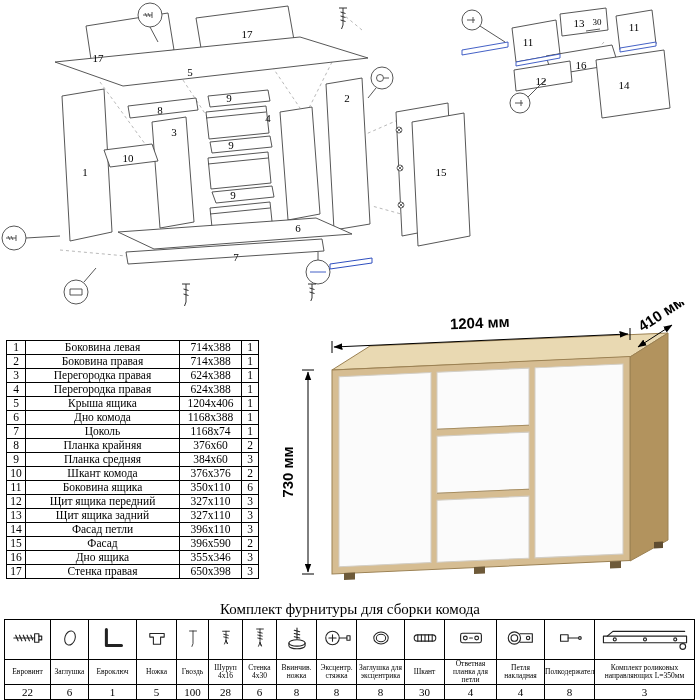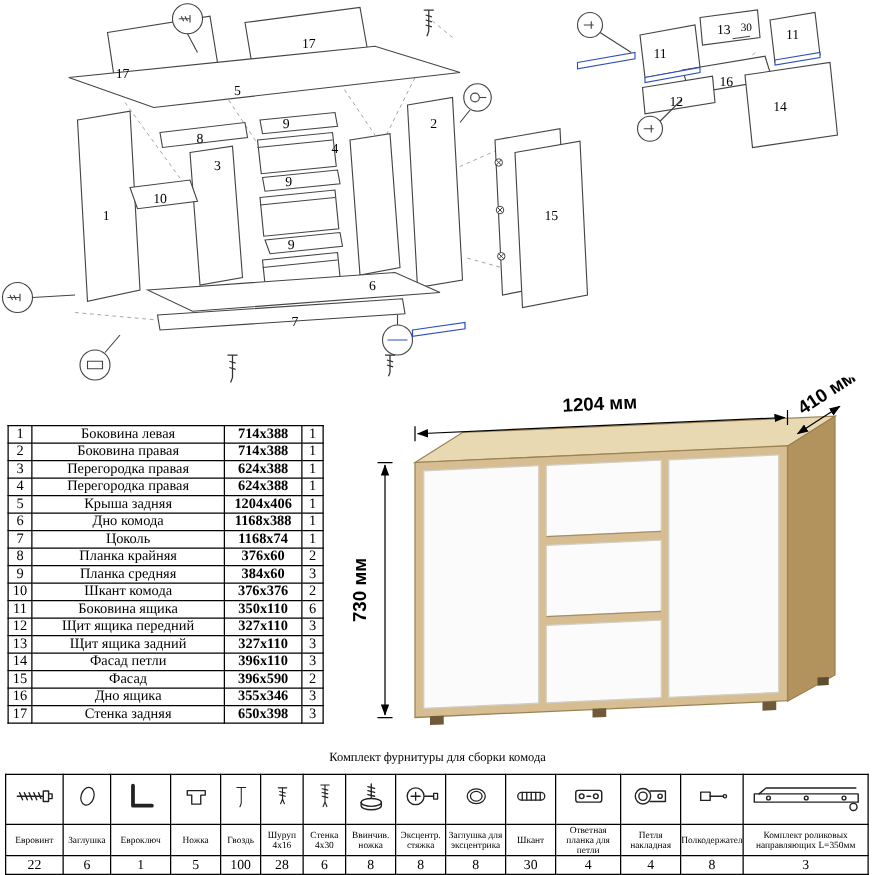--- a/index.html
+++ b/index.html
@@ -11,24 +11,24 @@
   .pn-small { font:9px "Liberation Serif", serif; fill:#000; text-anchor:middle; }
 
   #render { position:absolute; left:278px; top:302px; }
   .dim-label { font:bold 15px "Liberation Sans", sans-serif; fill:#000; text-anchor:middle; }
 
   #parts-table { position:absolute; left:6px; top:340px; border-collapse:collapse; }
   #parts-table td { border:1px solid #000; font-size:11.5px; height:14px; padding:0 2px;
                     text-align:center; line-height:1.05; white-space:nowrap; }
   .c-num  { width:19px; }
   .c-name { width:154px; }
-  .c-size { width:62px;font-weight:bold; }
+  .c-size { width:62px; }
   .c-qty  { width:17px; }
 
-  #title { position:absolute; top:601px; left:0; width:700px; text-align:center; font-size:10px; color:#000; }
+  #title { position:absolute; top:601px; left:0; width:700px; text-align:center; font-size:15px; color:#000; }
 
   #hw-table { position:absolute; left:4px; top:619px; border-collapse:collapse; table-layout:fixed; width:690px; }
   #hw-table td { border:1px solid #000; text-align:center; vertical-align:middle; overflow:hidden; padding:0; }
   .hw-icon-cell { height:40px; }
   .hw-name-cell { font-size:7.5px; line-height:1.05; height:24px; padding:1px; }
   .hw-qty-cell  { font-size:11px; height:15px;margin-left:29px; }
   .hw-ic { stroke:#222; fill:none; stroke-width:1.2; stroke-linecap:round; stroke-linejoin:round; }
 </style>
 </head>
 <body>
@@ -240,21 +240,21 @@
           <td class="c-qty">1</td>
         </tr>
     <tr>
           <td class="c-num">4</td>
           <td class="c-name">Перегородка правая</td>
           <td class="c-size">624x388</td>
           <td class="c-qty">1</td>
         </tr>
     <tr>
           <td class="c-num">5</td>
-          <td class="c-name">Крыша задняя</td>
+          <td class="c-name">Крыша ящика</td>
           <td class="c-size">1204x406</td>
           <td class="c-qty">1</td>
         </tr>
     <tr>
           <td class="c-num">6</td>
           <td class="c-name">Дно комода</td>
           <td class="c-size">1168x388</td>
           <td class="c-qty">1</td>
         </tr>
     <tr>
@@ -312,21 +312,21 @@
           <td class="c-qty">2</td>
         </tr>
     <tr>
           <td class="c-num">16</td>
           <td class="c-name">Дно ящика</td>
           <td class="c-size">355x346</td>
           <td class="c-qty">3</td>
         </tr>
     <tr>
           <td class="c-num">17</td>
-          <td class="c-name">Стенка задняя</td>
+          <td class="c-name">Стенка правая</td>
           <td class="c-size">650x398</td>
           <td class="c-qty">3</td>
         </tr>
   </tbody>
     </table>
 
   <div id="title">Комплект фурнитуры для сборки комода</div>
 
   <table id="hw-table">
     <colgroup>

